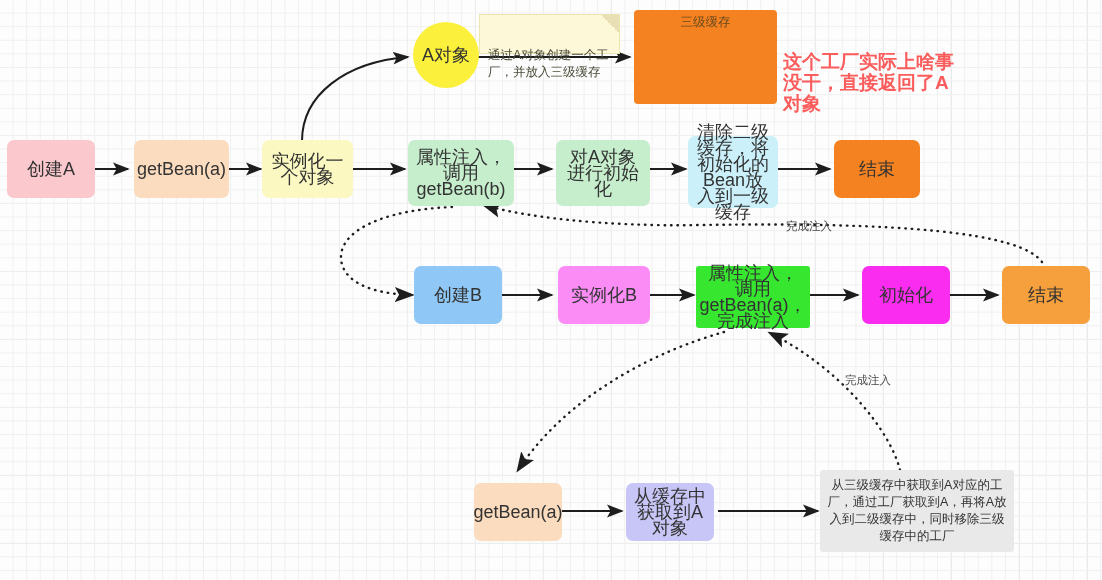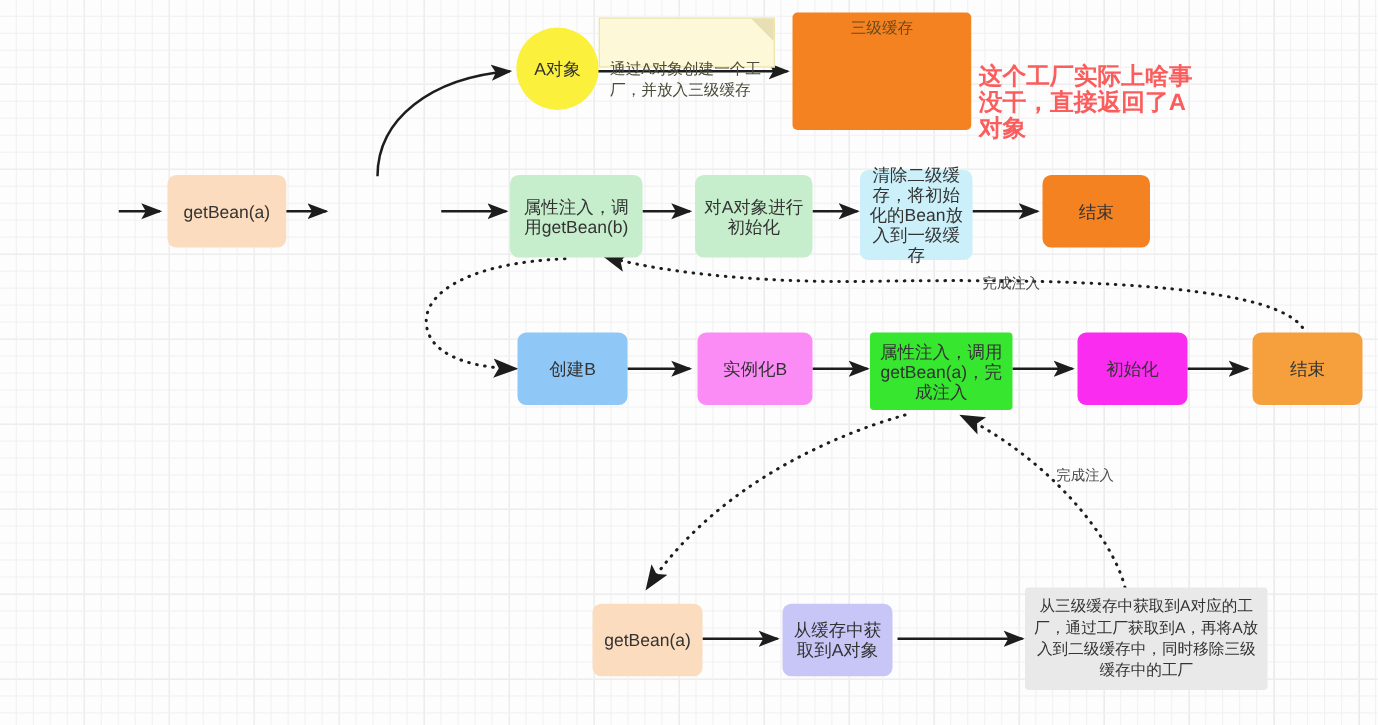--- a/index.html
+++ b/index.html
@@ -19,21 +19,21 @@
       linear-gradient(to bottom, #e4e4e4 1px, transparent 1px);
     background-size:13.6px 13.6px, 13.6px 13.6px, 68px 68px, 68px 68px;
     background-position:-1px -1px, -1px -1px, -1px -1px, -1px -1px;
   }
   #edges{position:absolute;left:0;top:0;width:1102px;height:580px;}
 
   .node{
     position:absolute;box-sizing:border-box;
     display:flex;align-items:center;justify-content:center;
     text-align:center;color:#333;
-    font-size:14px;line-height:16px;
+    font-size:18px;line-height:16px;
     padding:3px 6px;
     border-radius:7px;
     white-space:pre-line;
   }
   .node.circle{border-radius:50%;}
   .node.sq{border-radius:3px;}
 
   
   .sticky{
     position:absolute;box-sizing:border-box;
@@ -128,25 +128,31 @@
       <path d="M452,207 C380,210 340,232 341,258 C342,282 372,294 412,295" marker-end="url(#ahd)"></path>
 
       <path d="M1042,262 C1020,232 900,222 700,225 C600,227 520,216 484,205" marker-end="url(#ahd)"></path>
 
       <path d="M724,332 C660,350 570,392 518,470" marker-end="url(#ahd)"></path>
 
       <path d="M900,470 C890,430 840,368 770,333" marker-end="url(#ahd)"></path>
     </g>
   </svg>
 
+  <div class="node" style="left:7px;top:140px;width:88px;height:58px;background:#fac8cd;">
+    <span>创建A</span>
+  </div>
 
   <div class="node" style="left:134px;top:140px;width:95px;height:58px;background:#fbdcbe;">
     <span>getBean(a)</span>
   </div>
 
+  <div class="node" style="left:262px;top:140px;width:91px;height:58px;background:#fbf8c2;">
+    <span>实例化一个对象</span>
+  </div>
 
   <div class="node circle" style="left:413px;top:22px;width:66px;height:66px;background:#fbf03c;">
     <span>A对象</span>
   </div>
 
   <div class="node" style="left:408px;top:140px;width:106px;height:66px;background:#c6eecc;">
     <span>属性注入，调用getBean(b)</span>
   </div>
 
   <div class="node" style="left:556px;top:140px;width:94px;height:66px;background:#c6eecc;">

